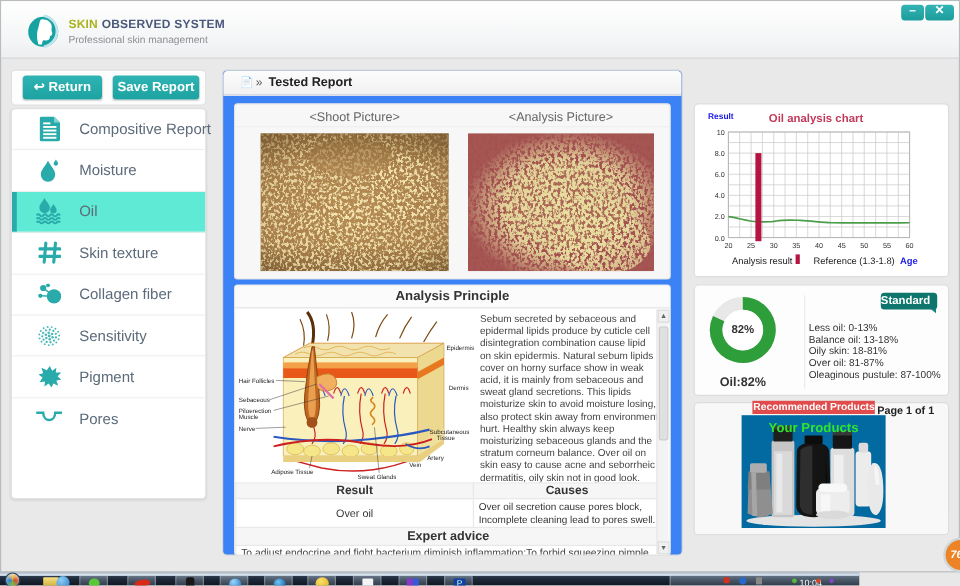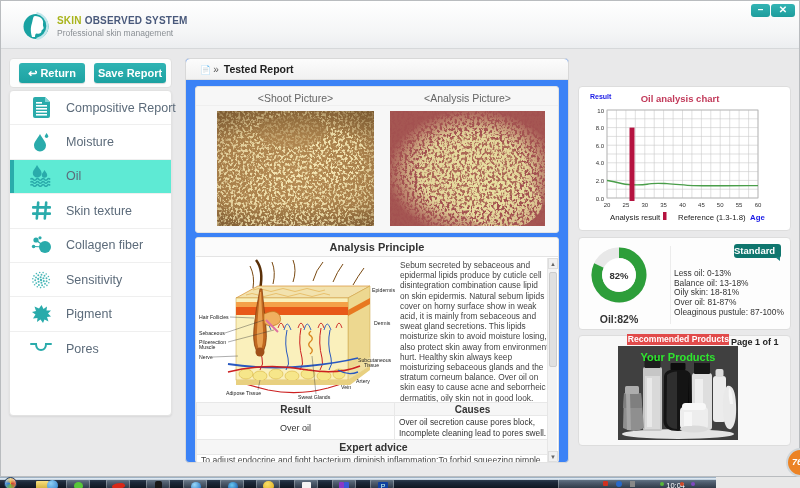--- a/index.html
+++ b/index.html
@@ -61,21 +61,21 @@
 .donutp{position:absolute;left:577px;top:236px;width:213px;height:93px;background:#fdfdfd;border:1px solid #ddd;border-radius:4px}
 .prodp{position:absolute;left:577px;top:334px;width:213px;height:111px;background:#f8f8f8;border:1px solid #ddd;border-radius:4px}
 .donut-wrap{position:absolute;left:11px;top:8px;width:58px;text-align:center}
 .donut-lbl{font-size:10.5px;color:#333;margin-top:9px;font-weight:bold}
 .donut-pct{position:absolute;left:50%;top:29px;transform:translate(-50%,-50%);font-size:9.5px;font-weight:bold;color:#333}
 .dlist{position:absolute;left:95px;top:31px;width:118px;font-size:8.4px;color:#333;line-height:9.7px;white-space:nowrap}
 .standard{position:absolute;left:155px;top:6px;width:47px;height:14px;background:#0f766e;border-radius:3px;color:#fff;font-size:9.5px;font-weight:bold;text-align:left;line-height:14px}
 .standard:after{content:"";position:absolute;right:1px;top:13px;border-left:5px solid transparent;border-top:4px solid #18807f}
 .redban{position:absolute;left:48px;top:-2px;width:102px;height:11px;background:#e14b4b;color:#fff;font-weight:bold;font-size:8.6px;text-align:right;line-height:11px;white-space:nowrap}
 .pageof{position:absolute;left:152px;top:1px;font-size:9px;font-weight:bold;color:#222}
-.prodimg{position:absolute;left:39px;top:10px;width:120px;height:94px;background:#404040}
+.prodimg{position:absolute;left:39px;top:10px;width:120px;height:94px;background:#0369a1}
 .yourp{position:absolute;top:5px;width:100%;text-align:center;color:#2ee52e;font-weight:bold;font-size:11px;z-index:2}
 
 .taskbar{position:absolute;left:0;top:477px;width:716px;height:11px;background:linear-gradient(#3d4d61,#1d2839 45%,#101722);border-top:1px solid #9fb2c4}
 .tb-strip{position:absolute;left:0;top:0;width:100%;height:1.5px;background:linear-gradient(#e8f0f7,#b9c9d8)}
 .clock{position:absolute;right:31px;top:2.5px;color:#fff;font-size:7.5px}
 .tray{position:absolute;right:0px;top:1px;width:158px;height:10px;background:linear-gradient(rgba(185,205,220,.4),rgba(120,140,160,.28));border-left:1px solid rgba(255,255,255,.3)}
 .badge{position:absolute;left:786px;top:448px;width:29px;height:29px;border-radius:50%;background:#ec8325;border:2px solid #cfd6da;color:#fff;font-size:9px;font-weight:bold;font-style:italic;line-height:25px;padding-left:4px}
 </style>
 </head>
 <body>

